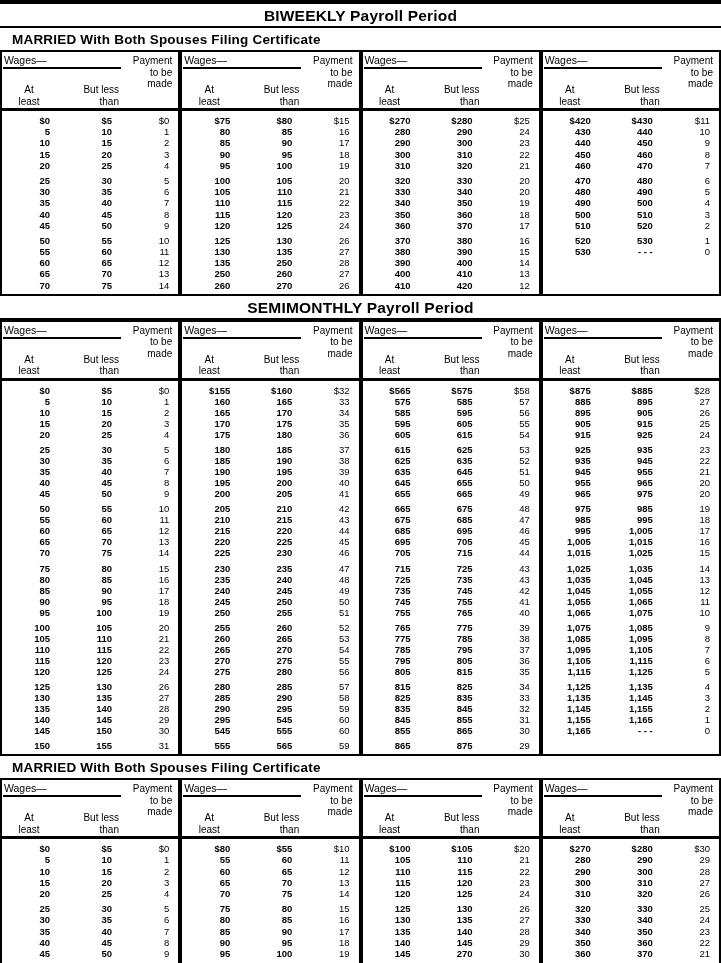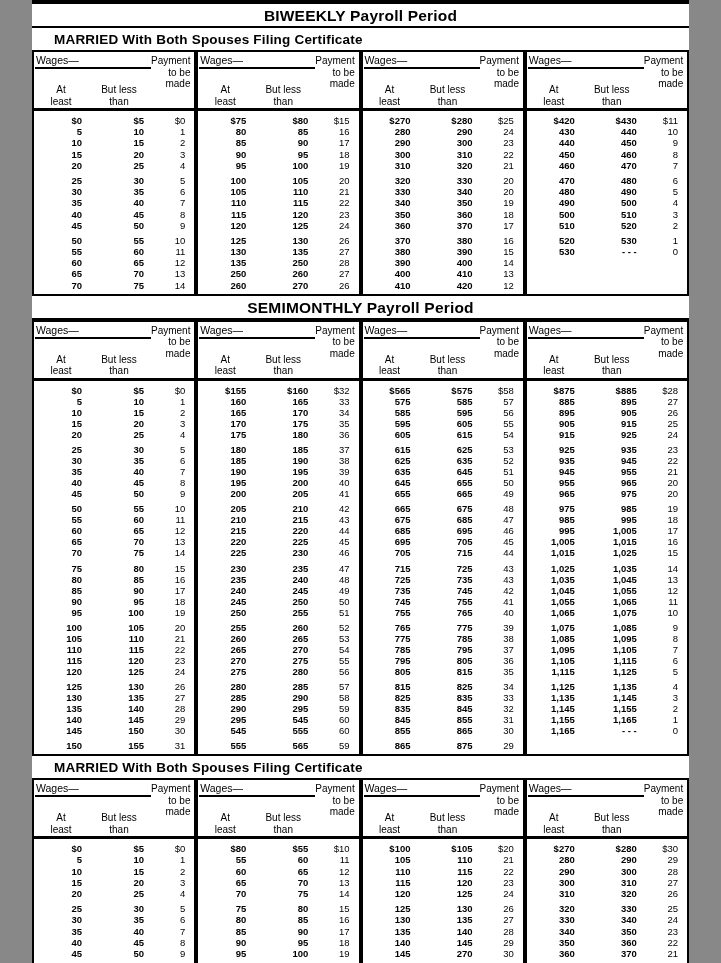--- a/index.html
+++ b/index.html
@@ -1,45 +1,45 @@
 <!DOCTYPE html>
 <html><head>
 <meta charset="utf-8">
 <style>
   * { box-sizing: border-box; }
   html, body { margin: 0; padding: 0; background: #888; }
   .page {
-    width: 657px; height: 963px; margin: 0 auto;
+    width: 721px; height: 963px; margin: 0 auto;
     background: #ffffff; color: #000000;
     font-family: "Liberation Sans", sans-serif;
     overflow: hidden; position: relative;
   }
   .topbar { height: 4px; background: #000; }
   .rule2 { height: 2px; background: #000; }
   .period-title {
     text-align: center; font-weight: bold; font-size: 15.5px;
     line-height: 17px; padding: 3px 0 2px;
     letter-spacing: 0.2px;
   }
   .section-title {
     font-weight: bold; font-size: 13.5px; line-height: 15px;
-    padding: 4px 2px 3px 2px; letter-spacing: 0.2px; margin-left: 20px;
+    padding: 4px 2px 3px 12px; letter-spacing: 0.2px;
   }
   .tables { display: flex; }
   .subtable { flex: 1 1 0; min-width: 0; border: 2px solid #000; background: #fff; }
   .sub-head { display: flex; justify-content: space-between; padding: 2px 4px 1px 1px; }
   .wages-part { width: 118px; }
   .wages-label {
     font-size: 10.5px; line-height: 12px;
     border-bottom: 2px solid #000; padding: 0 0 1px 1px;
   }
   .hcols { display: flex; padding-top: 15px; }
   .hcell { white-space: pre-line; text-align: center; font-size: 10px; line-height: 11.5px; }
   .h0 { width: 52px; }
-  .h1 { width: 64px; }
+  .h1 { width: 64px; text-align: right; }
   .payment-part {
     white-space: pre-line; text-align: right;
     font-size: 10px; line-height: 11.5px; padding: 1px 2px 0 0;
   }
   .head-sep { height: 3px; background: #000; }
   .tbody { padding: 4px 0 3px; }
   .trow { display: flex; height: 11.2px; line-height: 11.2px; font-size: 9.5px; }
   .trow.group { margin-top: 4px; }
   .c { text-align: right; white-space: nowrap; }
   .c0 { width: 48px; font-weight: bold; }

